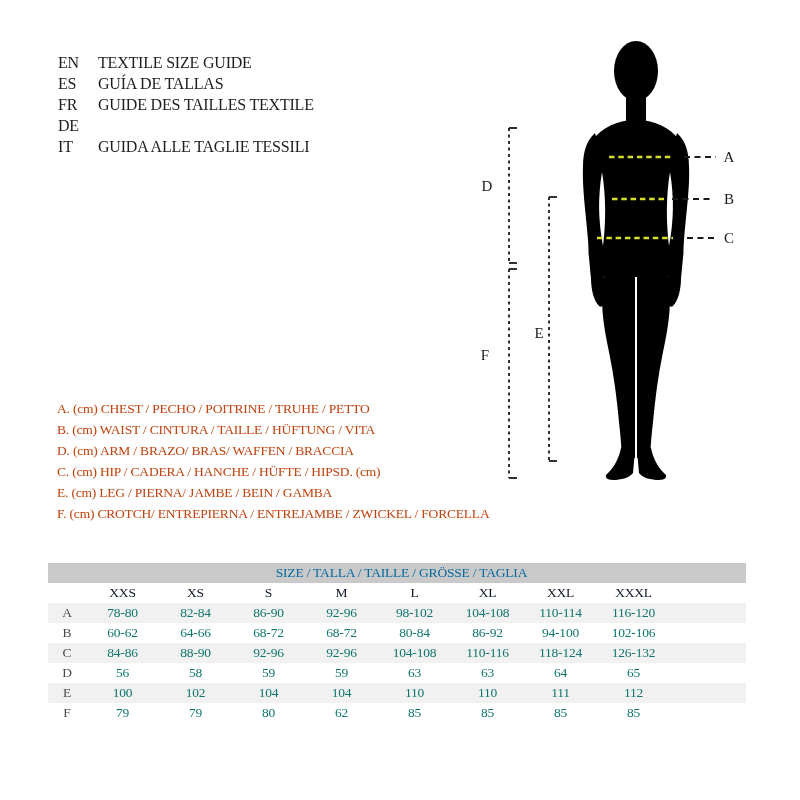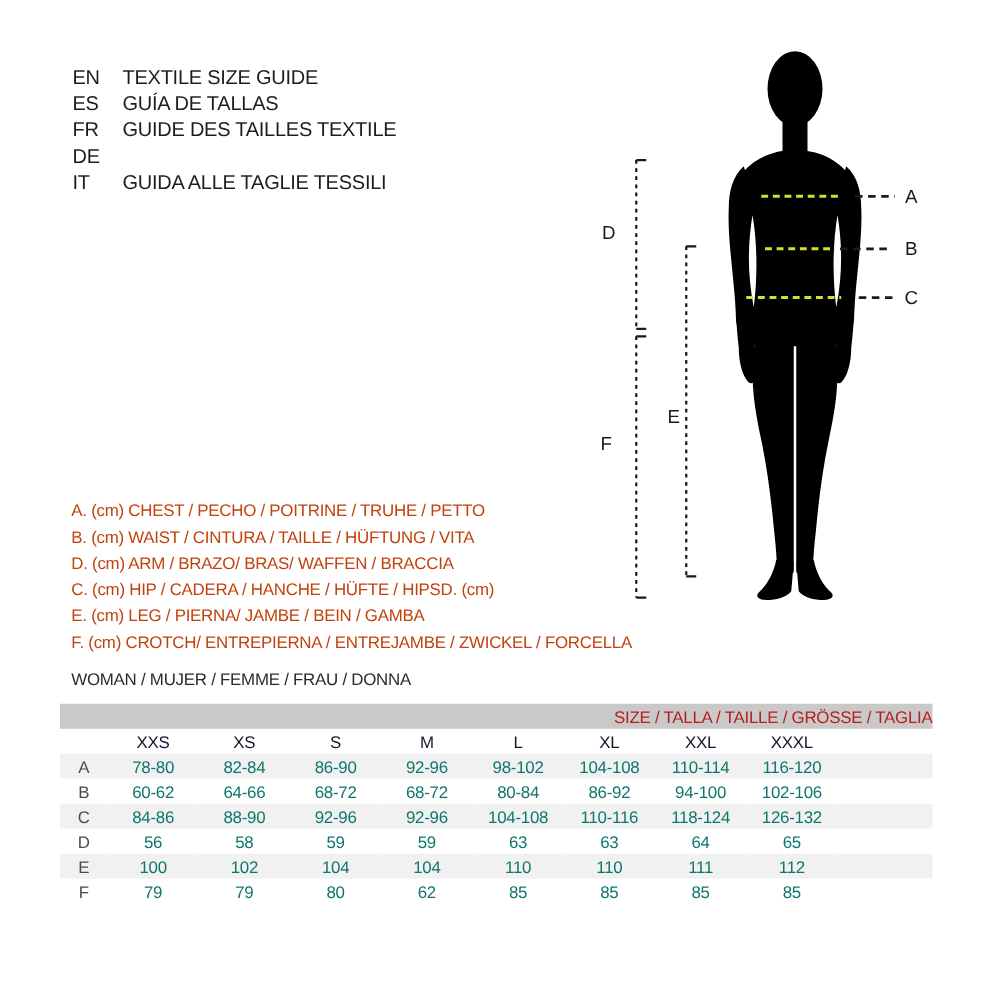--- a/index.html
+++ b/index.html
@@ -1,39 +1,39 @@
 <!DOCTYPE html>
 <html><head>
 <meta charset="utf-8">
 <style>
   html,body{margin:0;padding:0;background:#fff;}
   .canvas{
     position:relative;width:800px;height:800px;background:#ffffff;overflow:hidden;
-    font-family:Liberation Sans, sans-serif;letter-spacing:-0.2px;color:#1d1d1d;
+    font-family:Liberation Serif, serif;letter-spacing:-0.2px;color:#1d1d1d;
   }
   
   .lang-list{position:absolute;left:58px;top:52px;}
   .lang-row{display:flex;height:21px;line-height:21px;font-size:16px;}
   .lang-code{width:40px;flex:0 0 40px;}
   .lang-label{white-space:nowrap;}
   
   .figure{position:absolute;left:450px;top:28px;width:310px;height:462px;}
   .marker-label{font-size:15px;fill:#1a1a1a;letter-spacing:0;}
   
   .legend{position:absolute;left:57px;top:398px;font-size:13.5px;color:#c2410c;}
   .legend-row{height:21px;line-height:21px;white-space:nowrap;}
   
   .group-title{position:absolute;left:57px;top:536px;font-size:13.5px;color:#2a2a2a;white-space:nowrap;}
   
   .table-wrap{position:absolute;left:48px;top:563px;width:698px;}
   table.size-table{border-collapse:collapse;table-layout:fixed;width:698px;font-size:13.5px;}
   table.size-table th,table.size-table td{
     padding:0;height:20px;font-weight:normal;text-align:center;vertical-align:middle;
   }
-  tr.bar-row th{background:#c9c9c9;text-align:right;padding-left:9px;color:#b91c1c;font-size:13.5px;}
+  tr.bar-row th{background:#c9c9c9;text-align:center;padding-left:9px;color:#0369a1;font-size:13.5px;}
   tr.sizes-row th{color:#0f172a;}
   td.row-label, th.row-label{text-align:left;padding-left:11px;color:#4a4a4a;}
   tbody td{color:#0f766e;}
   tbody tr:nth-child(odd){background:#f1f1f1;}
   tbody tr:nth-child(even){background:#ffffff;}
 </style>
 </head>
 <body>
 
 <div class="canvas">
@@ -108,21 +108,20 @@
 
   <section class="legend">
       <div class="legend-row">A. (cm) CHEST / PECHO / POITRINE / TRUHE / PETTO</div>
       <div class="legend-row">B. (cm) WAIST / CINTURA / TAILLE / HÜFTUNG / VITA</div>
       <div class="legend-row">D. (cm) ARM / BRAZO/ BRAS/ WAFFEN / BRACCIA</div>
       <div class="legend-row">C. (cm) HIP / CADERA / HANCHE / HÜFTE / HIPSD. (cm)</div>
       <div class="legend-row">E. (cm) LEG / PIERNA/ JAMBE / BEIN / GAMBA</div>
       <div class="legend-row">F. (cm) CROTCH/ ENTREPIERNA / ENTREJAMBE / ZWICKEL / FORCELLA</div>
     </section>
 
-  <div class="group-title">WOMAN / MUJER / FEMME / FRAU / DONNA</div>
 
   <div class="table-wrap">
     <table class="size-table">
       <colgroup>
         <col style="width:38px">
         <col style="width:73px">
           <col style="width:73px">
           <col style="width:73px">
           <col style="width:73px">
         <col style="width:73px">

